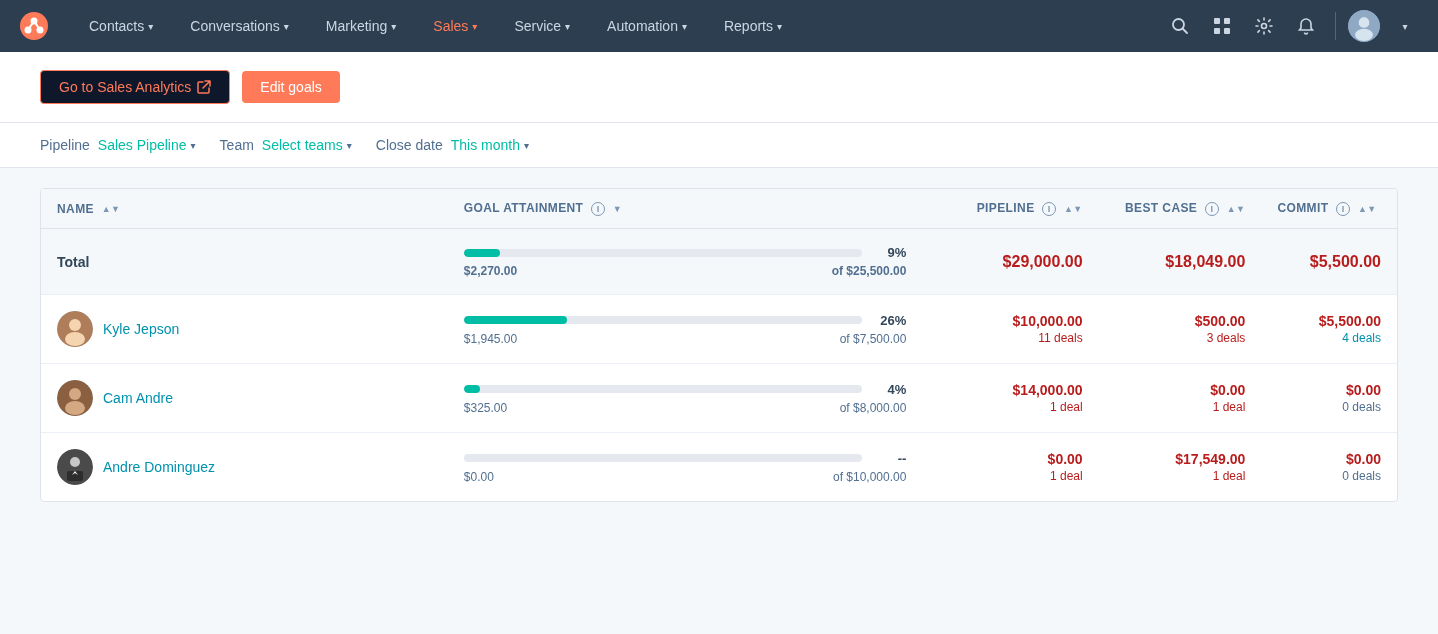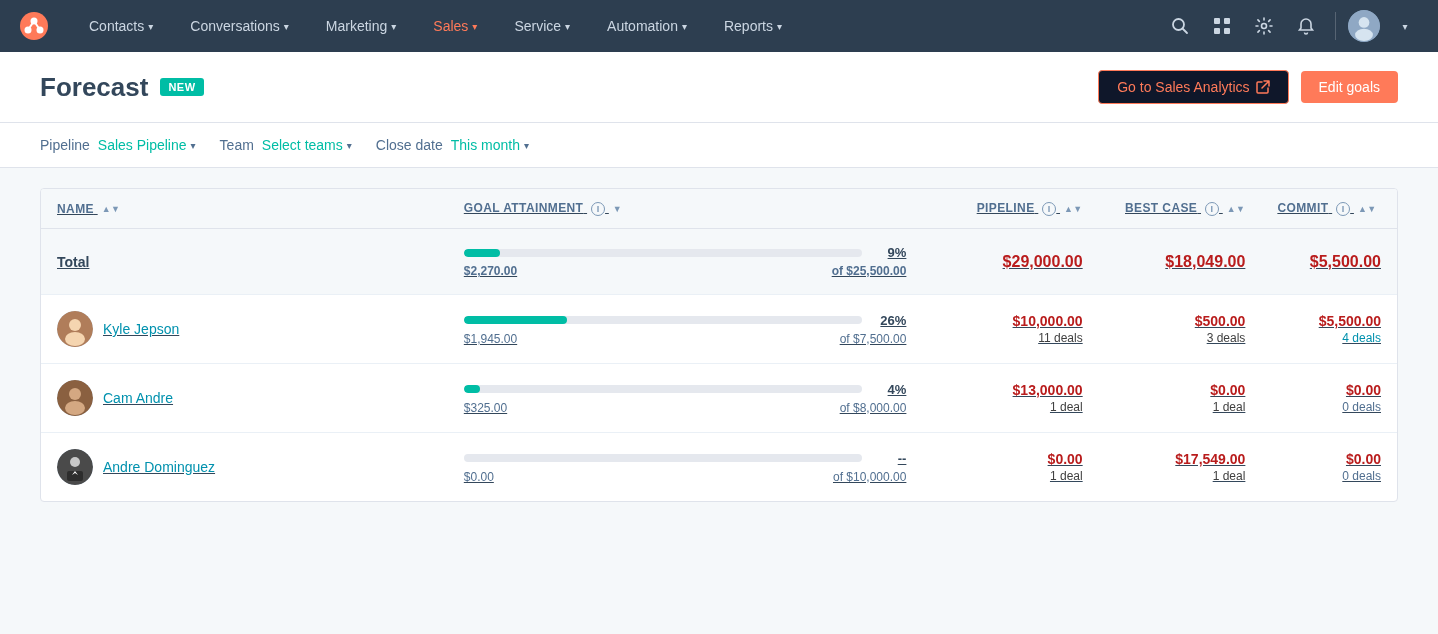--- a/index.html
+++ b/index.html
@@ -122,21 +122,20 @@
     .table-container {
       margin: 20px 40px;
       background: #fff;
       border: 1px solid #dfe3eb;
       border-radius: 4px;
       overflow: hidden;
     }
     table {
       width: 100%;
       border-collapse: collapse;
-      text-decoration: underline;
     }
     thead tr {
       background: #f5f8fa;
       border-bottom: 1px solid #dfe3eb;
     }
     thead th {
       padding: 12px 16px;
       text-align: left;
       font-size: 12px;
       font-weight: 600;
@@ -179,21 +178,21 @@
 
     .goal-cell {}
     .goal-bar-row { display: flex; align-items: center; gap: 8px; margin-bottom: 4px; }
     .goal-bar-bg { flex: 1; height: 8px; background: #e5e8ee; border-radius: 4px; overflow: hidden; }
     .goal-bar-fill { height: 100%; border-radius: 4px; background: #00bda5; }
     .goal-pct { font-size: 13px; color: #33475b; font-weight: 600; min-width: 36px; text-align: right; }
     .goal-values { display: flex; justify-content: space-between; font-size: 12px; color: #516f90; }
 
     .pipeline-cell { text-align: right; }
     .pipeline-amount { font-weight: 600; font-size: 14px; color: #b91c1c; display: block; }
-    .pipeline-deals { font-size: 12px; color: #404040; margin-top: 2px; }
+    .pipeline-deals { font-size: 12px; color: #b91c1c; margin-top: 2px; }
 
     .total-row .pipeline-amount { font-size: 16px; }
     .total-row .pipeline-cell { text-align: right; }
   </style>
 </head>
 <body>
 
 <nav class="navbar">
   <div class="navbar-logo">
     <svg width="30" height="30" viewBox="0 0 30 30" fill="none">
@@ -270,24 +269,20 @@
           <circle cx="18" cy="18" r="18" fill="#8fa8c4"></circle>
           <circle cx="18" cy="14" r="6" fill="#d6e4f0"></circle>
           <ellipse cx="18" cy="28" rx="10" ry="7" fill="#d6e4f0"></ellipse>
         </svg>
     </div>
     <div class="nav-icon-btn" style="font-size:10px; color:#cbd6e2;">▾</div>
   </div>
 </nav>
 
 <div class="page-header">
-  <div class="page-title-area">
-    <h1 class="page-title">Forecast</h1>
-    <span class="new-badge">NEW</span>
-  </div>
   <div class="header-actions">
     <button class="btn-outline">
       <span>Go to Sales Analytics</span>
       <svg width="14" height="14" viewBox="0 0 14 14" fill="none">
           <path d="M6 2H2a1 1 0 00-1 1v9a1 1 0 001 1h9a1 1 0 001-1V8M8 1h5v5M13 1L6 8" stroke="#ff7a59" stroke-width="1.5" stroke-linecap="round" stroke-linejoin="round"></path>
         </svg>
     </button>
     <button class="btn-primary">Edit goals</button>
   </div>
 </div>
@@ -431,21 +426,21 @@
           <div class="goal-bar-fill" style="width:4%; background:#00bda5;"></div>
         </div>
         <span class="goal-pct">4%</span>
       </div>
       <div class="goal-values">
         <span>$325.00</span>
         <span>of $8,000.00</span>
       </div>
     </td>
     <td class="pipeline-cell">
-      <span class="pipeline-amount">$13,000.00</span>
+      <span class="pipeline-amount">$14,000.00</span>
       <div class="pipeline-deals">1 deal</div>
     </td>
     <td class="pipeline-cell">
       <span class="pipeline-amount">$0.00</span>
       <div class="pipeline-deals">1 deal</div>
     </td>
     <td class="pipeline-cell">
       <span class="pipeline-amount">$0.00</span>
       <div class="pipeline-deals" style="color:#516f90;">0 deals</div>
     </td>

